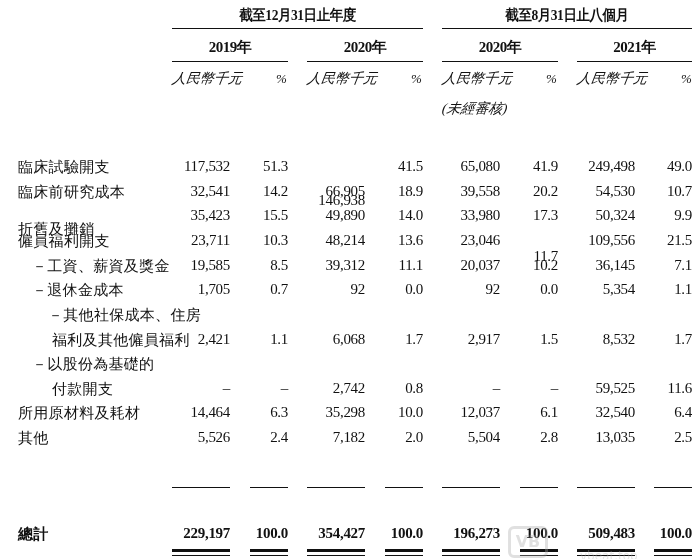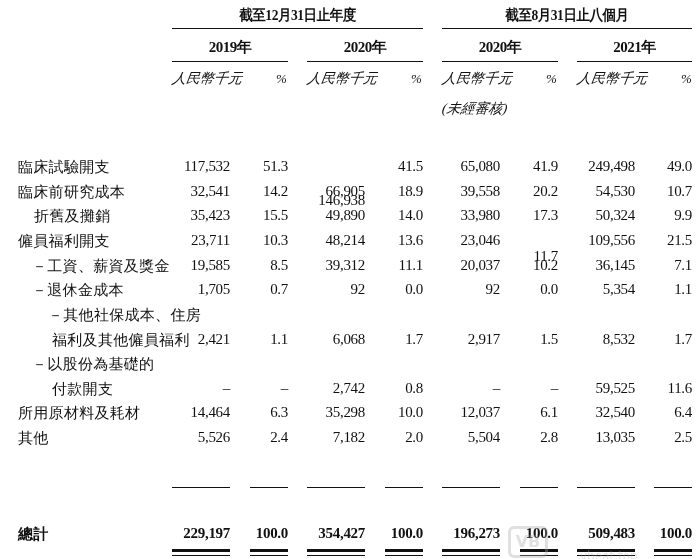--- a/index.html
+++ b/index.html
@@ -75,21 +75,21 @@
       <div class="abs num" style="top: 158px; right: 8px;">49.0</div>
       <div class="abs label" style="top: 183px; left: 18px;">臨床前研究成本</div>
       <div class="abs num" style="top: 183px; right: 470px;">32,541</div>
       <div class="abs num" style="top: 183px; right: 412px;">14.2</div>
       <div class="abs num" style="top: 183px; right: 335px;">66,905</div>
       <div class="abs num" style="top: 183px; right: 277px;">18.9</div>
       <div class="abs num" style="top: 183px; right: 200px;">39,558</div>
       <div class="abs num" style="top: 183px; right: 142px;">20.2</div>
       <div class="abs num" style="top: 183px; right: 65px;">54,530</div>
       <div class="abs num" style="top: 183px; right: 8px;">10.7</div>
-      <div class="abs label" style="top: 207px; left: 18px; margin-left: 16px;">折舊及攤銷</div>
+      <div class="abs label" style="top: 220px; left: 18px;">折舊及攤銷</div>
       <div class="abs num" style="top: 207px; right: 470px;">35,423</div>
       <div class="abs num" style="top: 207px; right: 412px;">15.5</div>
       <div class="abs num" style="top: 207px; right: 335px;">49,890</div>
       <div class="abs num" style="top: 207px; right: 277px;">14.0</div>
       <div class="abs num" style="top: 207px; right: 200px;">33,980</div>
       <div class="abs num" style="top: 207px; right: 142px;">17.3</div>
       <div class="abs num" style="top: 207px; right: 65px;">50,324</div>
       <div class="abs num" style="top: 207px; right: 8px;">9.9</div>
       <div class="abs label" style="top: 232px; left: 18px;">僱員福利開支</div>
       <div class="abs num" style="top: 232px; right: 470px;">23,711</div>

